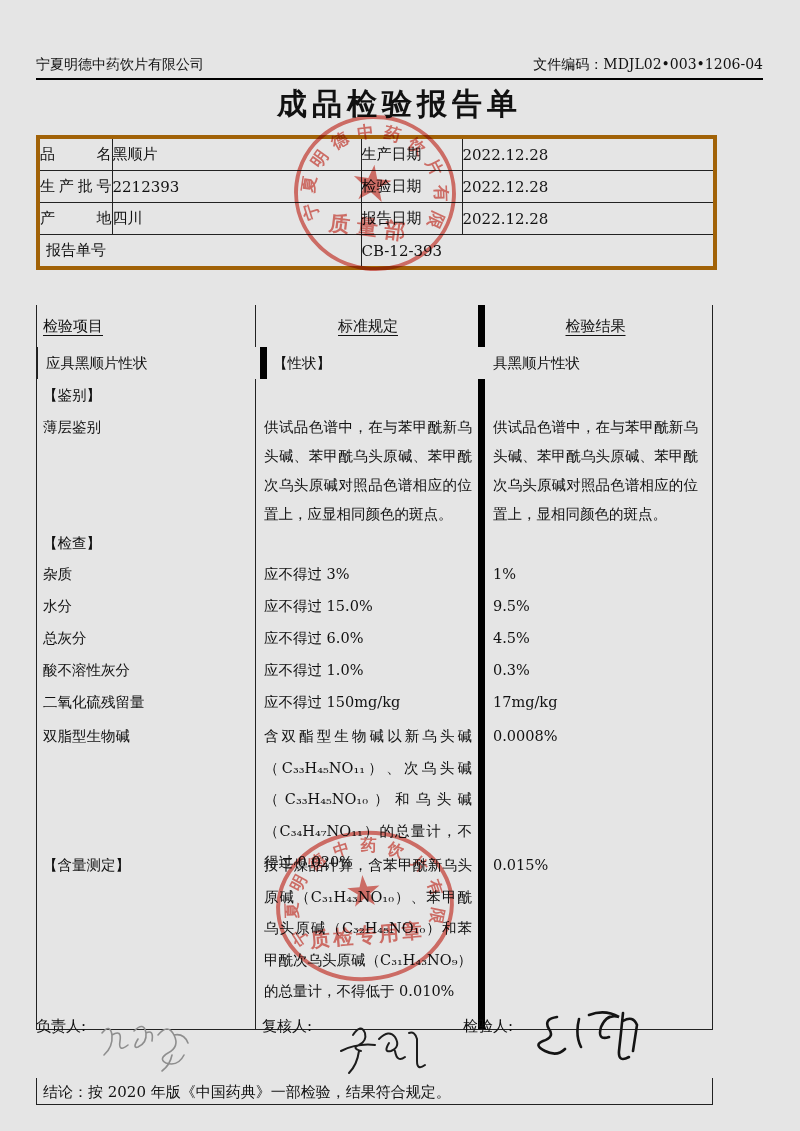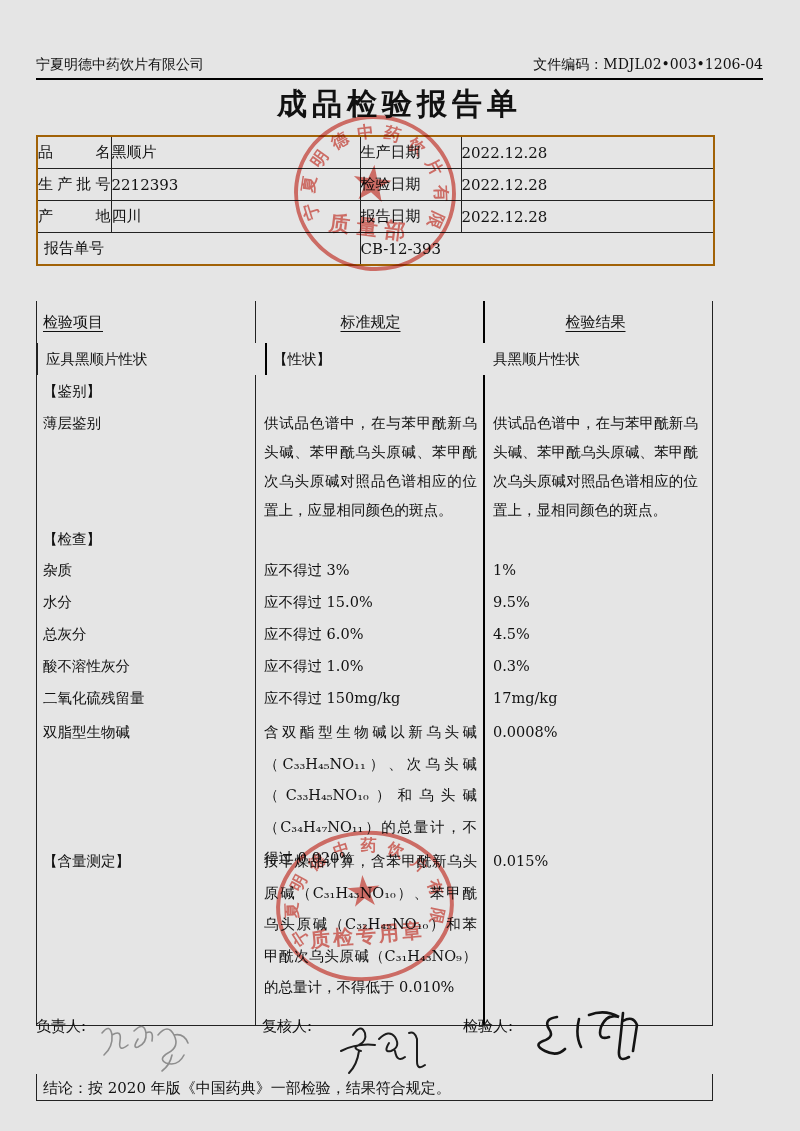--- a/index.html
+++ b/index.html
@@ -9,31 +9,31 @@
     font-family:"DejaVu Serif","Liberation Serif",serif;
   }
   
   .doc-header{position:absolute;left:36px;top:56px;width:727px;display:flex;justify-content:space-between;font-size:14px;}
   .doc-rule{position:absolute;left:36px;top:78px;width:727px;height:2px;background:#000;}
   .doc-title{position:absolute;left:36px;top:84px;width:727px;text-align:center;font-size:30px;font-weight:bold;letter-spacing:5px;}
   
   .tables{position:absolute;left:36px;top:135px;width:677px;}
   table.info{width:677px;border-collapse:collapse;table-layout:fixed;font-size:15px;}
   table.info td{border:1px solid #222;height:31px;padding:0;vertical-align:middle;overflow:hidden;}
-  table.info{border:2px solid #a16207;}
+  table.info{border:4px solid #a16207;}
   td.i-label{padding:0 8px 0 6px;text-align:justify;text-align-last:justify;}
   td.i-value{padding-left:8px;}
   td.i-label2{padding-left:8px;}
   td.i-value2{padding-left:10px;}
   
   .main{width:677px;border:1.5px solid #222;border-top:none;box-sizing:border-box;font-size:14.5px;}
   .mrow{display:flex;width:100%;}
   .mc{box-sizing:border-box;padding:3px 6px 0 8px;line-height:26px;}
   .mc1{flex:0 0 218px;padding-left:6px;}
-  .mc2{flex:0 0 230px;border-left:1px solid #222;border-right:2px solid #000000;text-align:justify;}
+  .mc2{flex:0 0 230px;border-left:1px solid #222;border-right:7px solid #000000;text-align:justify;}
   .mc3{flex:1 1 auto;padding-right:14px;text-align:justify;}
   .h42{height:42px;margin-top:35px;} .h31{height:31px;} .h32{height:32px;}
   .h117{height:117px;} .h129{height:129px;} .h182{height:182px;}
   .lh29 .mc{line-height:29px;}
   .lh315 .mc{line-height:31.5px;}
   .mhead .mc{padding-top:8px;font-size:15px;}
   .mhead .mc2,.mhead .mc3{text-align:center;}
   .mhead span{text-decoration:underline;text-underline-offset:4px;}
   
   .conclusion{width:677px;border:1.5px solid #222;border-top:none;box-sizing:border-box;height:27px;padding:3px 6px 0;font-size:15px;line-height:22px;margin-top:48px;}

